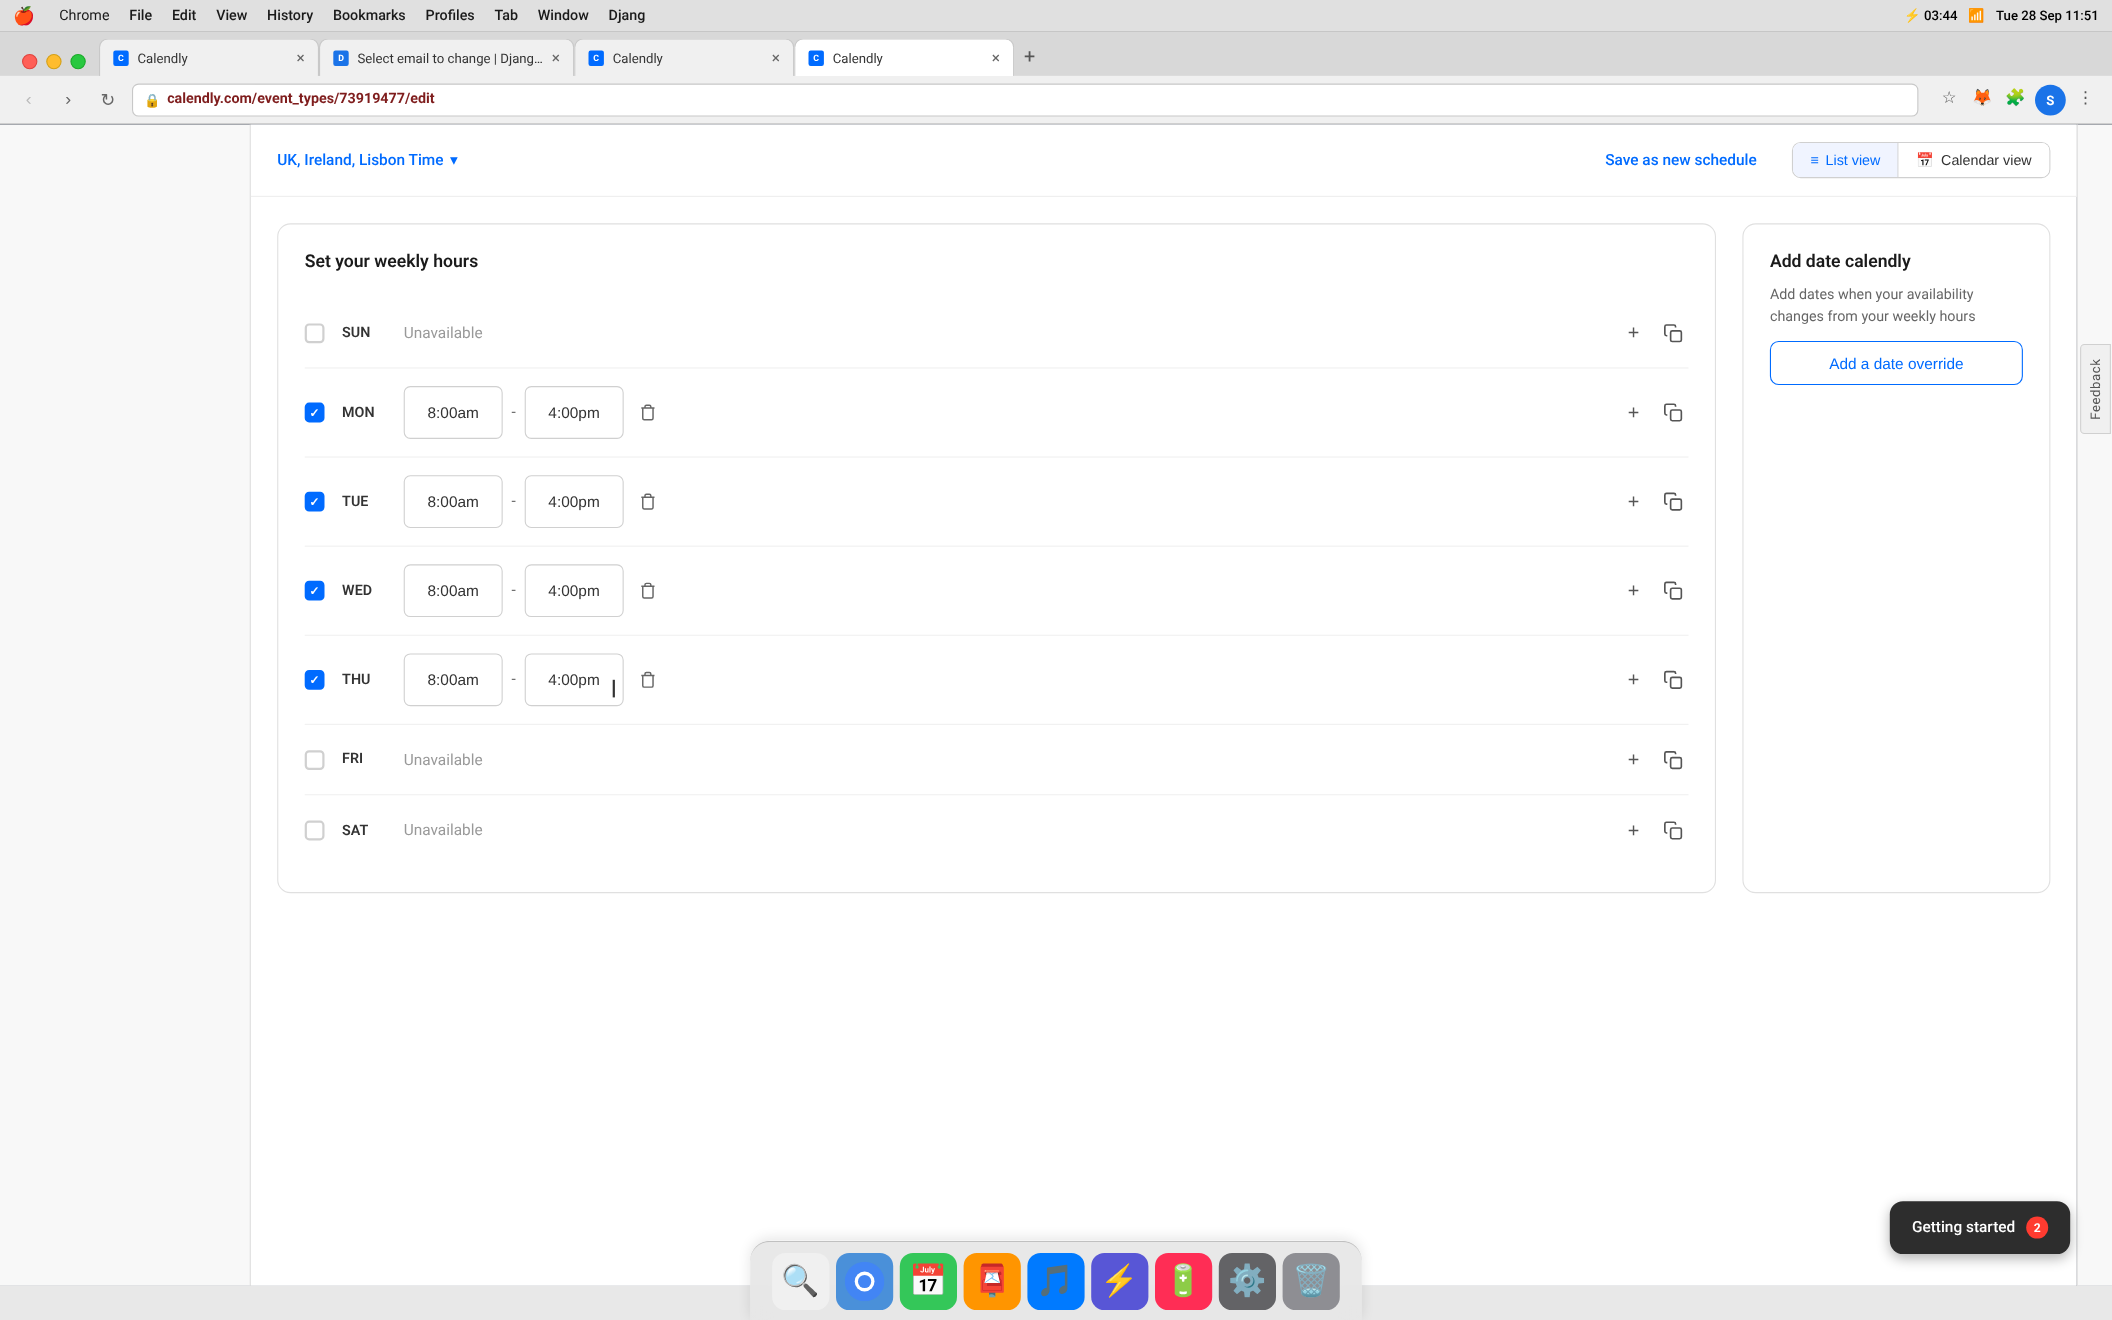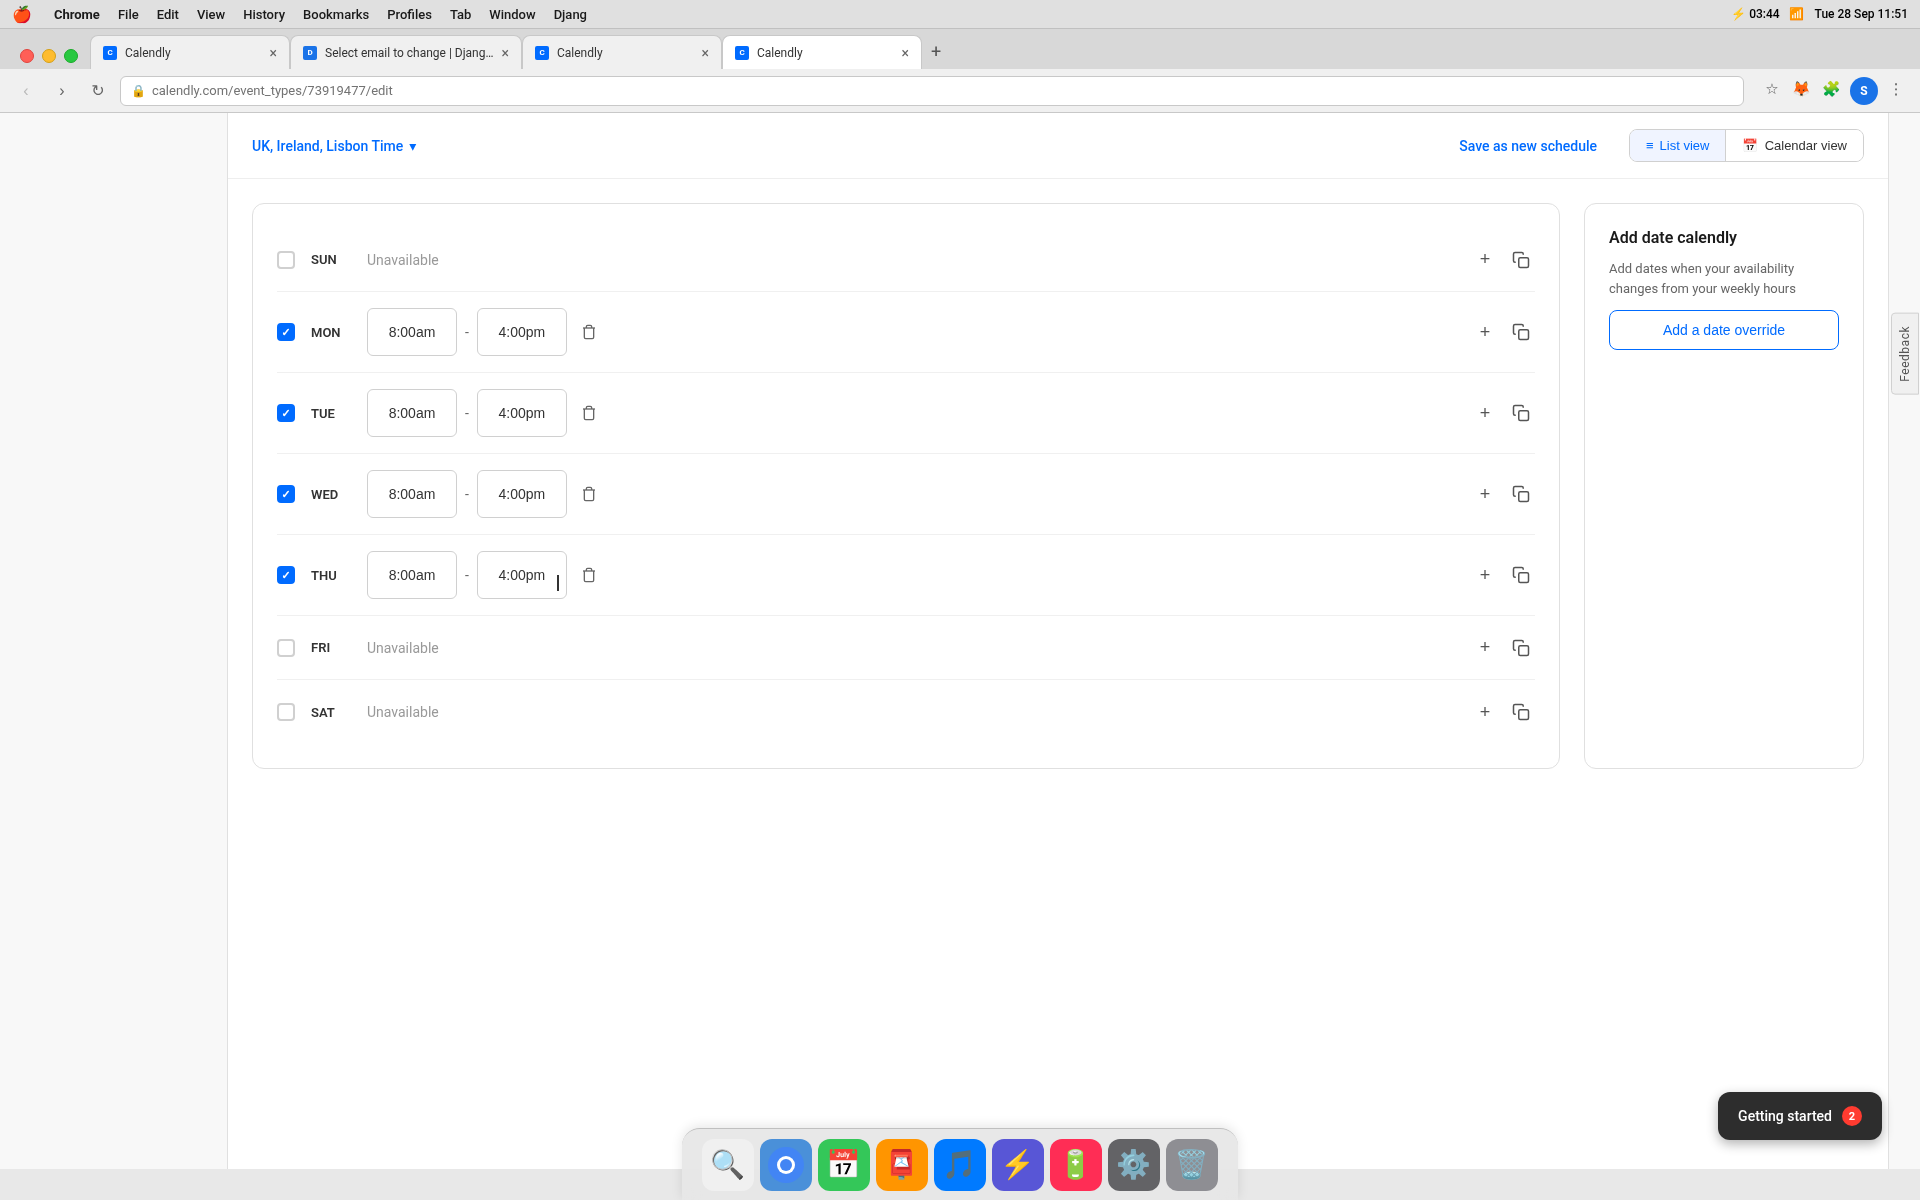--- a/index.html
+++ b/index.html
@@ -21,21 +21,21 @@
       align-items: center;
       padding: 0 12px;
       font-size: 13px;
       font-weight: 500;
       gap: 18px;
       position: relative;
       z-index: 100;
     }
     .menubar-apple { font-size: 16px; margin-right: 4px; }
     .menubar-item { color: #1a1a1a; cursor: pointer; }
-    .menubar-item.bold { font-weight: 700; }
+    .menubar-item.bold { font-weight: 400; }
     .menubar-right {
       margin-left: auto;
       display: flex;
       align-items: center;
       gap: 10px;
       font-size: 12px;
     }
 
     
     .browser {
@@ -104,21 +104,21 @@
       border: 1px solid #c8c8c8;
       border-radius: 6px;
       display: flex;
       align-items: center;
       padding: 0 10px;
       font-size: 13px;
       color: #333;
       gap: 6px;
     }
     .address-lock { color: #666; font-size: 12px; }
-    .address-url { color: #737373; }
+    .address-url { color: #7f1d1d; font-weight: bold; }
     .toolbar-icons { display: flex; gap: 6px; margin-left: 8px; }
     .toolbar-icon { width: 24px; height: 24px; display: flex; align-items: center; justify-content: center; cursor: pointer; color: #555; font-size: 15px; border-radius: 4px; }
 
     
     .page {
       background: #0f172a;
       height: calc(1200px - 28px - 40px - 44px - 32px);
       display: flex;
       flex-direction: column;
       position: relative;
@@ -520,20 +520,21 @@
           <button class="view-btn">
             <span>📅</span>
             <span>Calendar view</span>
           </button>
         </div>
       </div>
 
       <div class="schedule-area">
 
         <div class="weekly-hours">
+          <div class="section-title">Set your weekly hours</div>
 
           <div class="day-row">
             <div class="day-checkbox"></div>
             <span class="day-label">SUN</span>
             <span class="unavailable-text">Unavailable</span>
             <div class="day-actions">
               <button class="action-btn">+</button>
               <button class="action-btn">
                 <svg width="18" height="18" viewBox="0 0 24 24" fill="none" stroke="currentColor" stroke-width="2">
                   <rect x="9" y="9" width="13" height="13" rx="2" ry="2"></rect>

